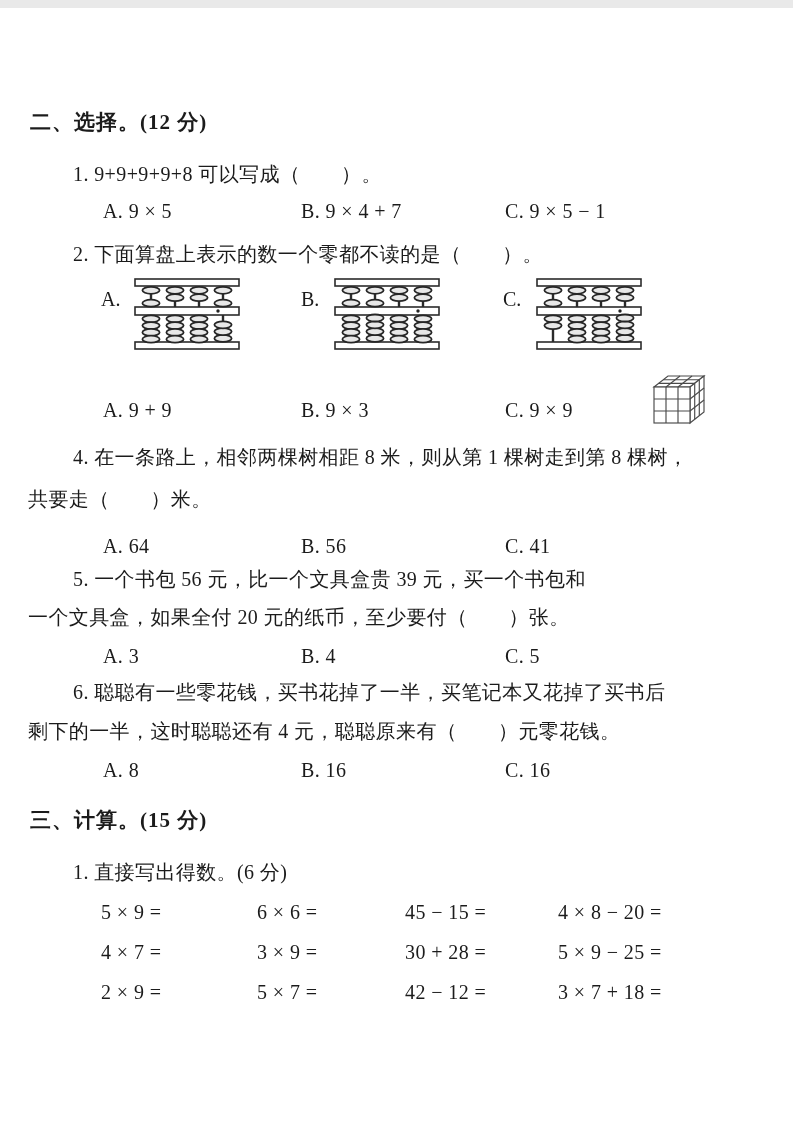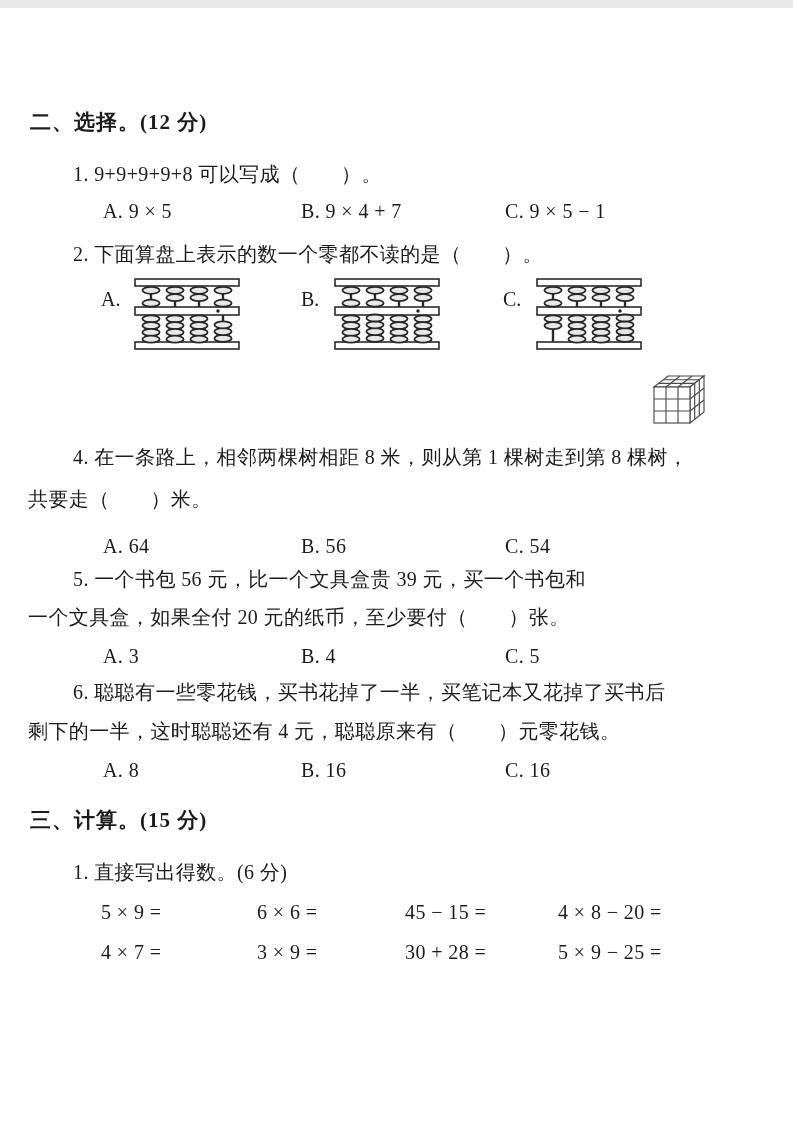--- a/index.html
+++ b/index.html
@@ -146,20 +146,25 @@
             <ellipse class="bead" cx="89" cy="19.700000000000003" rx="8.6" ry="3.5"></ellipse>
             <ellipse class="bead" cx="89" cy="60.4" rx="8.6" ry="3.5"></ellipse>
             <ellipse class="bead" cx="89" cy="53.6" rx="8.6" ry="3.5"></ellipse>
             <ellipse class="bead" cx="89" cy="46.8" rx="8.6" ry="3.5"></ellipse>
             <ellipse class="bead" cx="89" cy="40" rx="8.6" ry="3.5"></ellipse>
             <circle cx="84" cy="33" r="1.7" fill="#222"></circle>
           </svg></div>
     </div>
   </div>
 
+  <div class="optrow" style="top:391px">
+    <span class="opt" style="left:103px">A. 9 + 9</span>
+    <span class="opt" style="left:301px">B. 9 × 3</span>
+    <span class="opt" style="left:505px">C. 9 × 9</span>
+  </div>
 
   <svg class="cube" viewBox="0 0 58 60">
     <polygon points="4,21 40,21 54,10 18,10"></polygon>
     <polygon points="40,21 54,10 54,46 40,57"></polygon>
     <rect x="4" y="21" width="36" height="36" style="fill:#fff;stroke:#4a4a4a;stroke-width:1.15"></rect>
     <line x1="16" y1="21" x2="16" y2="57"></line>
       <line x2="28" y1="21" x1="28" y2="57"></line>
     <line x1="4" y1="33" x2="40" y2="33"></line>
       <line x1="4" y1="45" x2="40" y2="45"></line>
     <line x1="16" y1="21" x2="30" y2="10"></line>
@@ -170,21 +175,21 @@
       <line x1="49.3" y1="13.7" x2="49.3" y2="49.7"></line>
     <line x1="40" y1="33" x2="54" y2="22"></line>
       <line x1="40" y1="45" x2="54" y2="34"></line>
   </svg>
 
   <div class="line" style="left:73px;top:436px">4. 在一条路上，相邻两棵树相距 8 米，则从第 1 棵树走到第 8 棵树，</div>
   <div class="line" style="left:28px;top:478px">共要走（　　）米。</div>
   <div class="optrow" style="top:527px">
     <span class="opt" style="left:103px">A. 64</span>
     <span class="opt" style="left:301px">B. 56</span>
-    <span class="opt" style="left:505px">C. 54</span>
+    <span class="opt" style="left:505px">C. 41</span>
   </div>
 
   <div class="line" style="left:73px;top:558px">5. 一个书包 56 元，比一个文具盒贵 39 元，买一个书包和</div>
   <div class="line" style="left:28px;top:596px">一个文具盒，如果全付 20 元的纸币，至少要付（　　）张。</div>
   <div class="optrow" style="top:637px">
     <span class="opt" style="left:103px">A. 3</span>
     <span class="opt" style="left:301px">B. 4</span>
     <span class="opt" style="left:505px">C. 5</span>
   </div>
 
@@ -204,15 +209,21 @@
     <span class="calc" style="left:257px">6 × 6 =</span>
     <span class="calc" style="left:405px">45 − 15 =</span>
     <span class="calc" style="left:558px">4 × 8 − 20 =</span>
   </div>
   <div class="optrow" style="top:933px">
     <span class="calc" style="left:101px">4 × 7 =</span>
     <span class="calc" style="left:257px">3 × 9 =</span>
     <span class="calc" style="left:405px">30 + 28 =</span>
     <span class="calc" style="left:558px">5 × 9 − 25 =</span>
   </div>
+  <div class="optrow" style="top:973px">
+    <span class="calc" style="left:101px">2 × 9 =</span>
+    <span class="calc" style="left:257px">5 × 7 =</span>
+    <span class="calc" style="left:405px">42 − 12 =</span>
+    <span class="calc" style="left:558px">3 × 7 + 18 =</span>
+  </div>
 
   <div class="footer">第 页 共 页</div>
 </div>
 
 </body></html>

